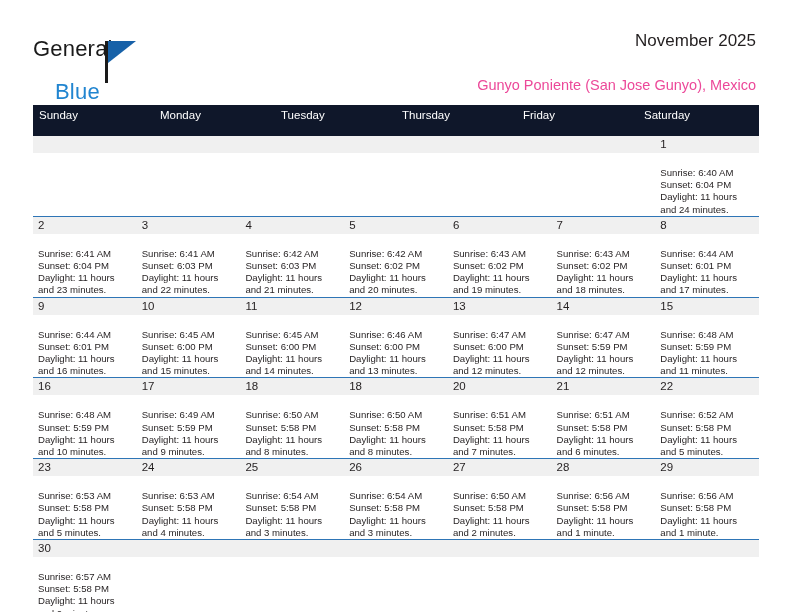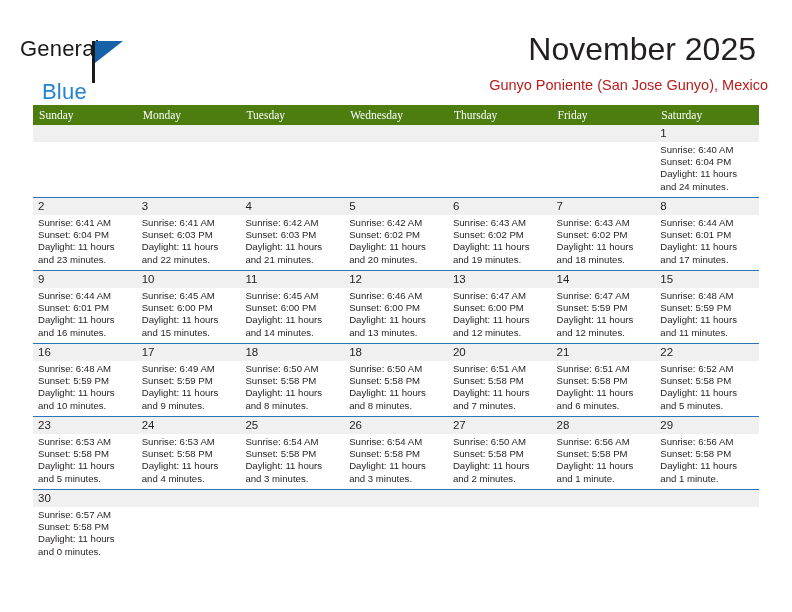--- a/index.html
+++ b/index.html
@@ -24,21 +24,21 @@
   
   .top {
     position: absolute;
     left: 0;
     top: 0;
     width: 792px;
     height: 100px;
   }
   .logo {
     position: absolute;
-    left: 20px;
+    left: 33px;
     top: 38px;
     width: 200px;
     height: 52px;
   }
   .logo-general {
     position: absolute;
     left: 0;
     top: 0;
     font-size: 22px;
     letter-spacing: 0.2px;
@@ -70,50 +70,49 @@
     top: 3px;
     width: 3px;
     height: 42px;
     background: #1a1a1a;
   }
 
   .title {
     position: absolute;
     right: 36px;
     top: 32px;
-    font-size: 32px;
+    font-size: 17px;
     color: #231f20;
     text-align: left;
     white-space: nowrap;
     line-height: 1.1;
   }
   .subtitle {
     position: absolute;
-    right: 24px;
+    right: 36px;
     top: 78px;
     font-size: 14.5px;
-    color: #b91c1c;
+    color: #ec4899;
     text-align: right;
     white-space: nowrap;
     line-height: 1.1;
   }
 
   
   .cal {
     position: absolute;
     left: 33px;
     top: 105px;
     width: 726px;
   }
   .weekhead {
     display: flex;
     width: 100%;
-    background: #4d7c0f;
-    height: 20px;
-    font-family: Liberation Serif, serif;
+    background: #0f172a;
+    height: 31px;
   }
   .weekhead .wd {
     flex: 1 1 0;
     color: #ffffff;
     font-size: 11.5px;
     line-height: 20px;
     padding-left: 6px;
     box-sizing: border-box;
     white-space: nowrap;
     overflow: hidden;
@@ -154,20 +153,21 @@
     height: 17px;
     line-height: 17px;
     font-size: 11.5px;
     color: #231f20;
   }
   .info {
     font-size: 9.6px;
     line-height: 12.2px;
     color: #231f20;
     padding-top: 2px;
+    margin-top: 12px;
   }
   .info div { white-space: nowrap; }
   .cell.empty .daynum { visibility: hidden; }
 </style>
 </head>
 <body>
 
 <div class="page">
 
   <div class="top">
@@ -182,21 +182,20 @@
     <div class="title">November 2025</div>
     <div class="subtitle">Gunyo Poniente (San Jose Gunyo), Mexico</div>
   </div>
 
   <div class="cal">
 
     <div class="weekhead">
       <div class="wd">Sunday</div>
       <div class="wd">Monday</div>
       <div class="wd">Tuesday</div>
-      <div class="wd">Wednesday</div>
       <div class="wd">Thursday</div>
       <div class="wd">Friday</div>
       <div class="wd">Saturday</div>
     </div>
 
     <div id="weeks-container">
         <div class="week">
           <div class="numband"></div>
           <div class="row">
             <div class="cell empty">

